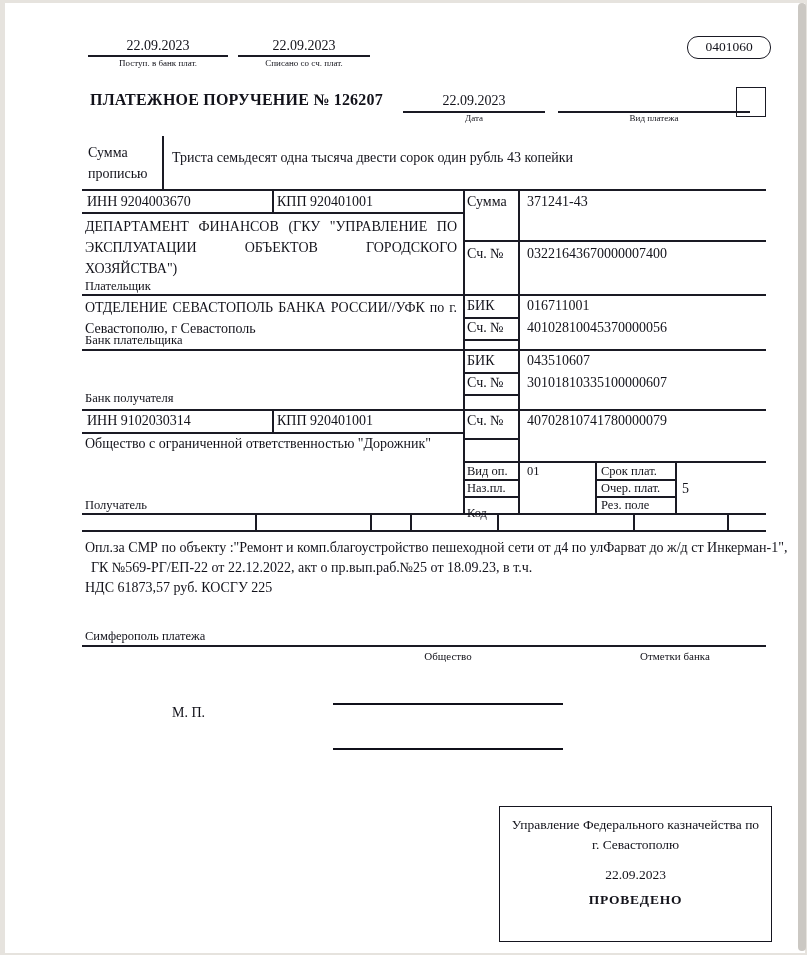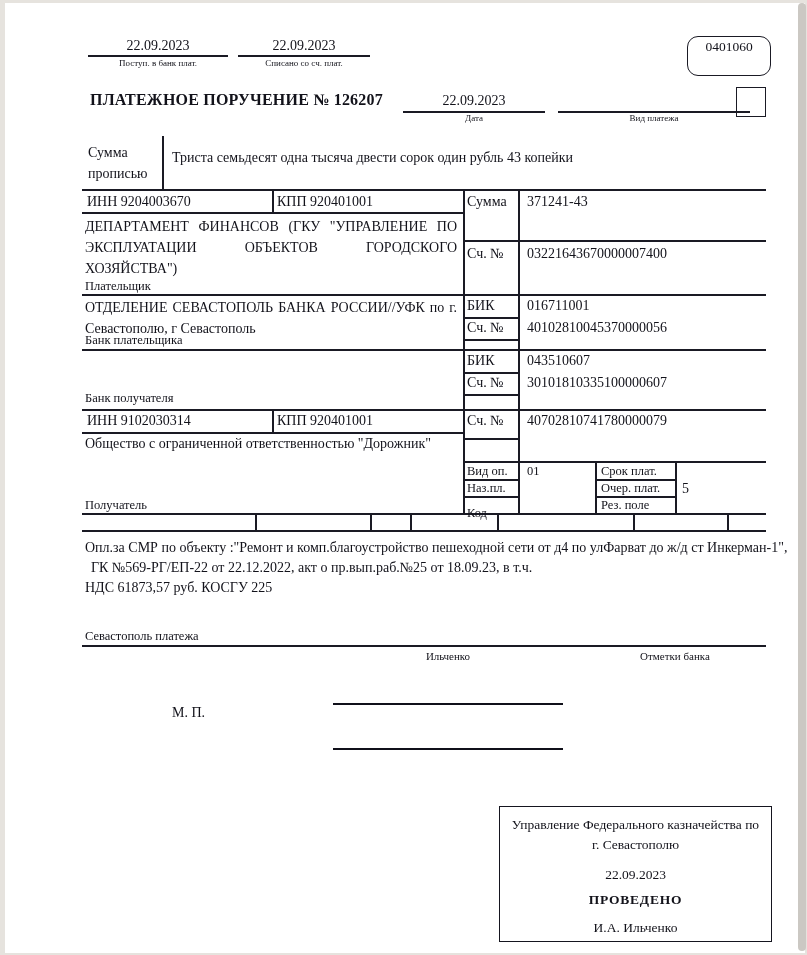--- a/index.html
+++ b/index.html
@@ -46,21 +46,21 @@
   <div class="scroll-strip"></div>
 
   <div class="t center" style="left:88px;top:37px;width:140px;">22.09.2023</div>
   <div class="hl" style="left:88px;top:55px;width:140px;"></div>
   <div class="t small center" style="left:88px;top:58px;width:140px;">Поступ. в банк плат.</div>
 
   <div class="t center" style="left:238px;top:37px;width:132px;">22.09.2023</div>
   <div class="hl" style="left:238px;top:55px;width:132px;"></div>
   <div class="t small center" style="left:238px;top:58px;width:132px;">Списано со сч. плат.</div>
 
-  <div class="box formnum" style="left:687px;top:36px;width:84px;height:40px;border-radius:11px;">0401060</div>
+  <div class="box formnum" style="left:687px;top:36px;width:84px;height:23px;border-radius:11px;">0401060</div>
 
   <div class="t title" style="left:90px;top:90px;text-align:center;">ПЛАТЕЖНОЕ ПОРУЧЕНИЕ № 126207</div>
   <div class="t center" style="left:403px;top:92px;width:142px;">22.09.2023</div>
   <div class="hl" style="left:403px;top:111px;width:142px;"></div>
   <div class="t small center" style="left:403px;top:113px;width:142px;">Дата</div>
   <div class="hl" style="left:558px;top:111px;width:192px;"></div>
   <div class="t small center" style="left:558px;top:113px;width:192px;">Вид платежа</div>
   <div class="box" style="left:736px;top:87px;width:30px;height:30px;"></div>
 
   <div class="tw" style="left:88px;top:142px;width:70px;">Сумма прописью</div>
@@ -135,32 +135,31 @@
   <div class="t celllbl" style="left:467px;top:480px;">Наз.пл.</div>
   <div class="t celllbl" style="left:467px;top:497px;margin-top:8px;">Код</div>
   <div class="t celllbl" style="left:601px;top:463px;">Срок плат.</div>
   <div class="t celllbl" style="left:601px;top:480px;">Очер. плат.</div>
   <div class="t" style="left:682px;top:480px;">5</div>
   <div class="t celllbl" style="left:601px;top:497px;">Рез. поле</div>
 
   <div class="t" style="left:85px;top:539px;">Опл.за СМР по объекту :"Ремонт и комп.благоустройство пешеходной сети от д4 по улФарват до ж/д ст Инкерман-1",</div>
   <div class="t" style="left:91px;top:559px;text-align:center;">ГК №569-РГ/ЕП-22 от 22.12.2022, акт о пр.вып.раб.№25 от 18.09.23, в т.ч.</div>
   <div class="t" style="left:85px;top:579px;">НДС 61873,57 руб. КОСГУ 225</div>
-  <div class="t celllbl" style="left:85px;top:628px;">Севастополь платежа</div>
+  <div class="t celllbl" style="left:85px;top:628px;">Симферополь платежа</div>
   <div class="hl" style="left:82px;top:645px;width:684px;"></div>
 
-  <div class="t mid center" style="left:378px;top:649px;width:140px;">Ильченко</div>
+  <div class="t mid center" style="left:378px;top:649px;width:140px;">Общество</div>
   <div class="t mid center" style="left:605px;top:649px;width:140px;">Отметки банка</div>
   <div class="t" style="left:172px;top:704px;">М. П.</div>
   <div class="sig" style="left:333px;top:703px;width:230px;"></div>
   <div class="sig" style="left:333px;top:748px;width:230px;"></div>
 
   <div class="stamp">
     <div class="s org">
       <div>Управление Федерального казначейства по</div>
       <div>г. Севастополю</div>
     </div>
     <div class="s date">22.09.2023</div>
     <div class="s status">ПРОВЕДЕНО</div>
-    <div class="s signer">И.А. Ильченко</div>
   </div>
 
 </div>
 
 </body></html>

